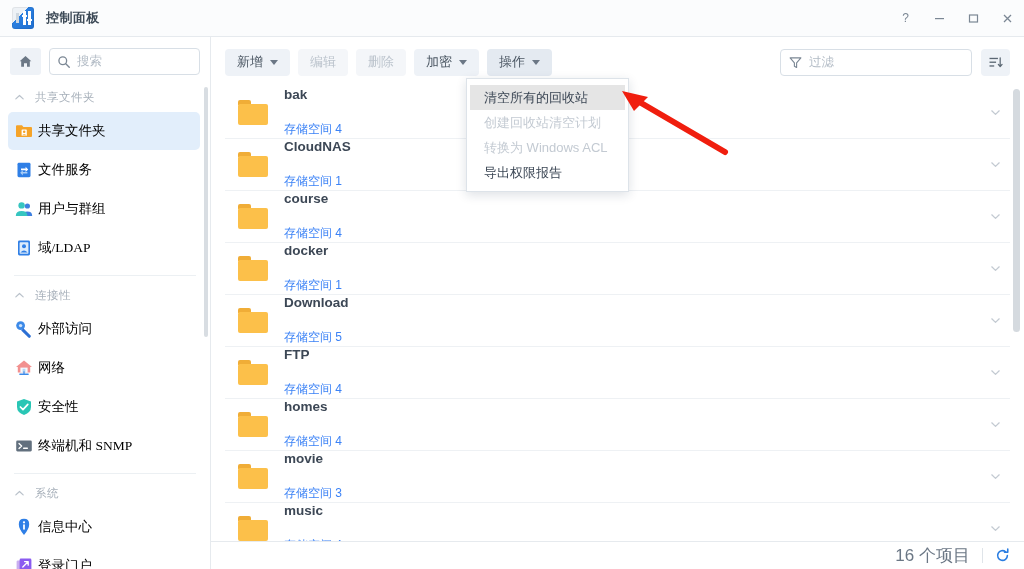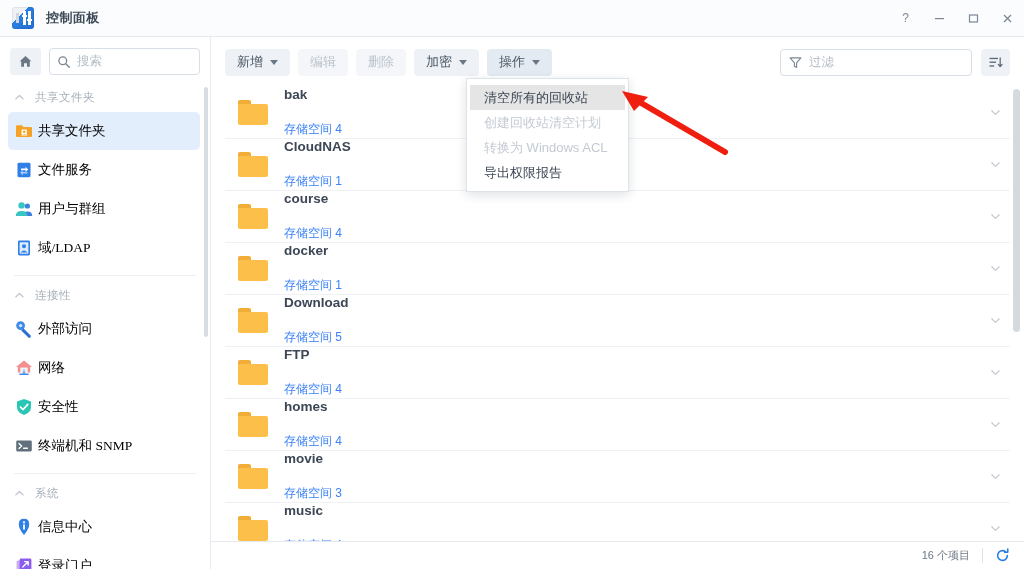--- a/index.html
+++ b/index.html
@@ -144,21 +144,21 @@
     background: #d5dadf; border-radius: 4px;
   }
 
   
   .footer {
     position: absolute; left: 0; bottom: 0; width: 813px; height: 28px;
     border-top: 1px solid #e6eaee;
     display: flex; align-items: center; justify-content: flex-end;
     padding-right: 14px; gap: 12px;
   }
-  .footer .count { font-size: 11px; color: #6b7785; }
+  .footer .count { font-size: 17px; color: #6b7785; }
   .footer .divider { width: 1px; height: 15px; background: #dfe4e9; }
   .refresh-btn { color: #2a7de1; display: flex; align-items: center; }
 
   
   .menu {
     position: absolute; left: 466px; top: 78px; width: 163px;
     background: #fff; border: 1px solid #dde3e9;
     box-shadow: 0 3px 10px rgba(20,40,70,.14);
     padding: 6px 0; z-index: 30;
   }

